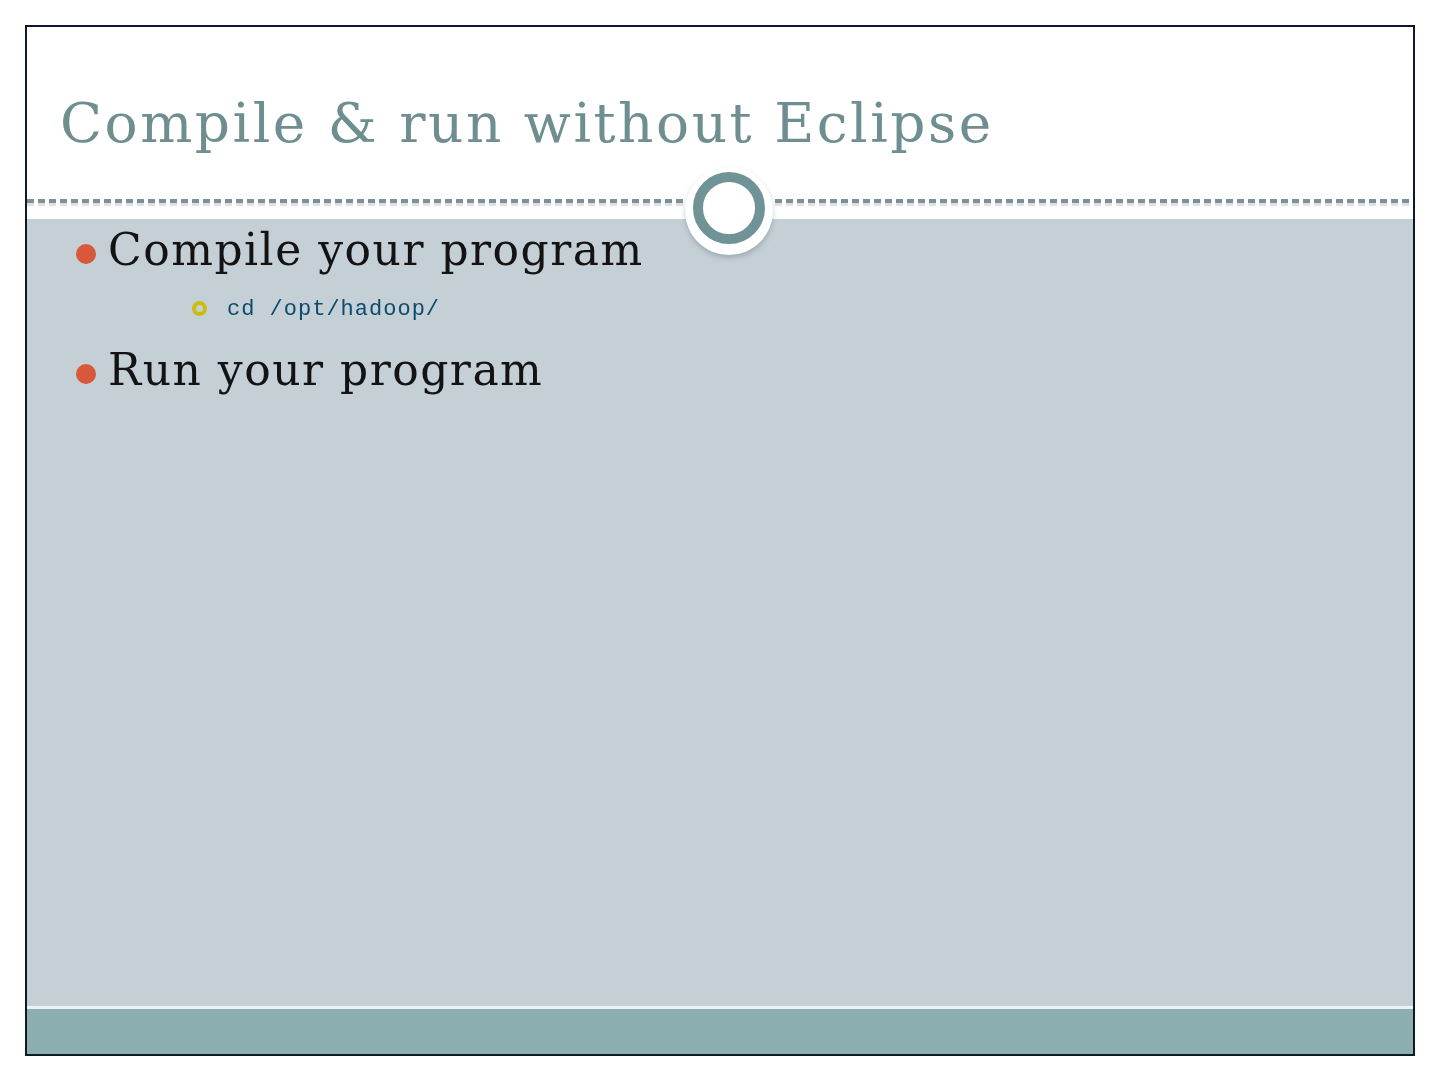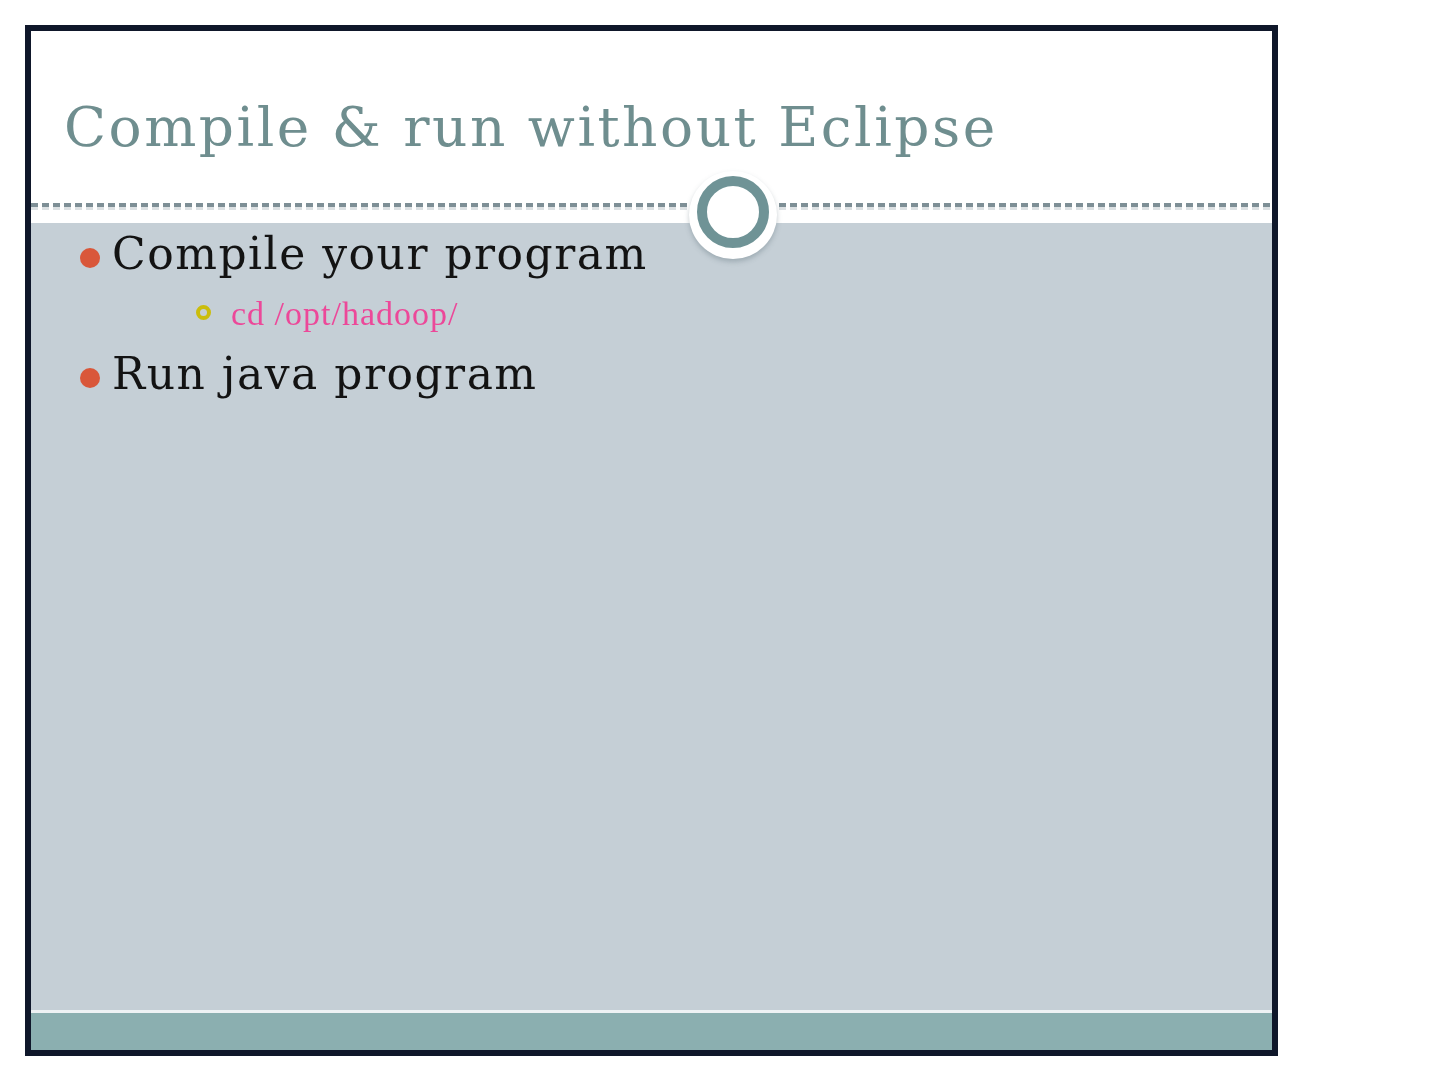--- a/index.html
+++ b/index.html
@@ -22,23 +22,23 @@
     top: 0;
     width: 1440px;
     height: 1080px;
     background: #ffffff;
   }
 
   #slide-frame {
     position: absolute;
     left: 25px;
     top: 25px;
-    width: 1253px;
+    width: 1390px;
     height: 1031px;
-    border: 6px solid #0f172a;
+    border: 2px solid #0f172a;
     box-sizing: border-box;
     background: #ffffff;
     overflow: hidden;
   }
 
   
   #title-band {
     position: absolute;
     left: 0;
     top: 0;
@@ -183,25 +183,25 @@
     top: 20px;
     width: 15px;
     height: 15px;
     border-radius: 50%;
     border: 4px solid #cbbd0c;
     background: transparent;
     box-sizing: border-box;
   }
   li.item2 > .text2 {
     display: block;
-    font-family: Liberation Serif, serif;
-    font-size: 34px;
+    font-family: Liberation Mono, monospace;
+    font-size: 22px;
     line-height: 58px;
     letter-spacing: 1px;
-    color: #ec4899;
+    color: #0c4a6e;
     white-space: nowrap;
   }
 </style>
 </head>
 <body>
 
 <div id="slide">
   <div id="slide-frame">
 
     <div id="title-band">
@@ -225,21 +225,21 @@
           <ul class="lvl2">
             <li class="item2">
               <span class="bullet2"></span>
               <span class="text2">cd /opt/hadoop/</span>
             </li>
           </ul>
         </li>
 
         <li class="item1">
           <span class="bullet1"></span>
-          <span class="text1">Run java program</span>
+          <span class="text1">Run your program</span>
         </li>
 
       </ul>
     </div>
 
     <div id="footer-band"></div>
 
   </div>
 </div>
 

